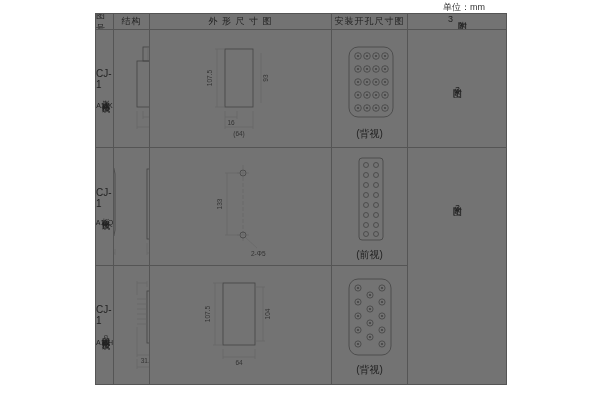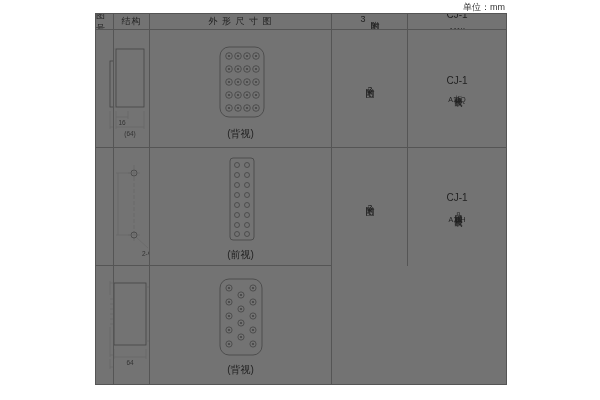--- a/index.html
+++ b/index.html
@@ -1,18 +1,18 @@
 <!DOCTYPE html>
 <html><head>
 <meta charset="utf-8">
 <style>
   html,body{margin:0;padding:0;}
   .doc{position:relative;width:600px;height:400px;background:#ffffff;
        font-family:"Liberation Sans",sans-serif;color:#222;overflow:hidden;}
-  .unit{position:absolute;left:420px;top:1px;width:85px;text-align:right;font-size:9px;color:#333;}
+  .unit{position:absolute;left:400px;top:1px;width:85px;text-align:right;font-size:9px;color:#333;}
   .tbl{position:absolute;left:95px;top:13px;width:410px;
        display:grid;grid-template-columns:18px 36px 182px 76px 98px;
        grid-template-rows:16px 118px 118px 118px;
        border:1px solid #555;box-sizing:content-box;background:#737373;}
   .cell{border-right:1px solid #555;border-bottom:1px solid #555;
         display:flex;flex-direction:column;align-items:center;justify-content:center;
         position:relative;overflow:hidden;}
   .cell:nth-child(5n){border-right:none;}
   .cell:nth-last-child(-n+5){border-bottom:none;}
   .hdr{font-size:9px;letter-spacing:1px;justify-content:center;}
@@ -31,20 +31,21 @@
 <body>
 
 <div class="doc">
   <div class="unit">单位：mm</div>
 
   <div class="tbl">
 
     <div class="cell hdr">图号</div>
     <div class="cell hdr">结构</div>
     <div class="cell hdr">外 形 尺 寸 图</div>
+    <div class="cell hdr">安装开孔尺寸图</div>
 
     <div class="cell">
       <span class="vfig">附图3</span>
     </div>
     <div class="cell">
       <span class="model">CJ-1</span>
       <span class="vdesc">嵌入式后接线</span>
       <span class="code">A11K</span>
     </div>
     <div class="cell">

